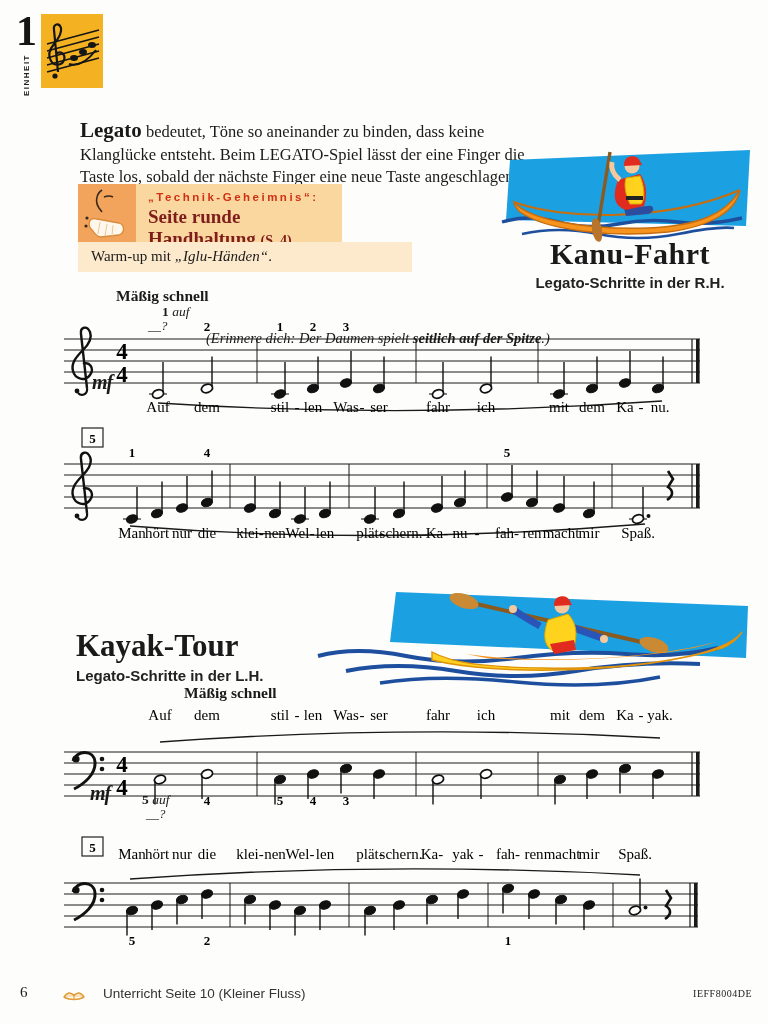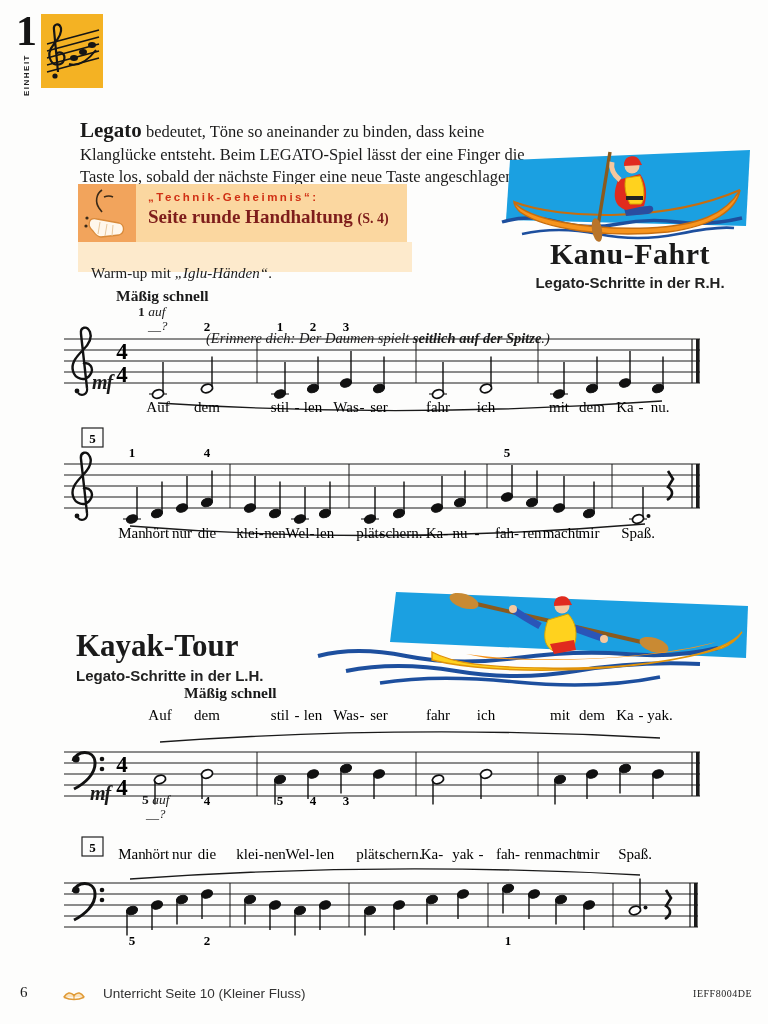--- a/index.html
+++ b/index.html
@@ -11,28 +11,28 @@
   .badge{left:16px;top:14px;display:flex;align-items:flex-start;gap:4px;}
   .badge-num{font:bold 42px/0.85 "Liberation Serif",serif;color:#151515;}
   .badge-label{display:block;font:bold 8px "Liberation Sans",sans-serif;letter-spacing:1.5px;
                writing-mode:vertical-rl;transform:rotate(180deg);margin:4px 0 0 6px;color:#222;}
 
   
   .intro{left:80px;top:100px;width:464px;font-size:16.5px;line-height:1.33;}
   .intro b{font-size:21px;}
 
   
-  .tbox{left:78px;top:184px;width:329px;height:58px;background:#fbd7a0;display:flex;}
+  .tbox{left:78px;top:184px;width:264px;height:58px;background:#fbd7a0;display:flex;}
   .tbox-icon{width:58px;height:58px;background:#f2a45c;flex:none;}
   .tbox-text{padding:7px 0 0 12px;}
   .tbox-label{font:bold 11.5px "Liberation Sans",sans-serif;letter-spacing:2.5px;color:#d03014;}
   .tbox-title{font:bold 19px "Liberation Serif",serif;color:#7e1d1b;margin-top:3px;}
   .tbox-title .pref{font-size:14px;font-weight:bold;font-family:Liberation Serif, serif;}
   .warm{left:78px;top:242px;width:334px;height:30px;background:#fdeacc;
-        font-size:15px;padding-top:23px;box-sizing:border-box;padding-left:13px;}
+        font-size:15px;padding-top:6px;box-sizing:border-box;padding-left:13px;}
 
   
   .kanu-head{left:498px;top:237px;width:264px;text-align:center;}
   .kanu-title{font:bold 30px "Liberation Serif",serif;letter-spacing:0.5px;}
   .song-sub{font:bold 15px "Liberation Sans",sans-serif;color:#222;margin-top:3px;}
   .kayak-head{left:76px;top:596px;width:260px;}
   .kayak-title{font:bold 31px "Liberation Serif",serif;margin-top:32px;}
 
   
   .sys{position:absolute;left:60px;width:648px;}
@@ -224,21 +224,21 @@
         <text x="532" y="127" class="lyric" text-anchor="middle">dem</text>
         <text x="565" y="127" class="lyric" text-anchor="middle">Ka</text>
         <text x="581" y="127" class="lyric" text-anchor="middle">-</text>
         <text x="600" y="127" class="lyric" text-anchor="middle">nu.</text>
         <text x="147" y="46" class="finger" text-anchor="middle">2</text>
         <text x="220" y="46" class="finger" text-anchor="middle">1</text>
         <text x="253" y="46" class="finger" text-anchor="middle">2</text>
         <text x="286" y="46" class="finger" text-anchor="middle">3</text>
       </svg>
     <div class="tempo" style="left:56px;top:2px">Mäßig schnell</div>
-    <div class="hint" style="left:78px;top:19px"><span class="n">1</span> <span class="w">auf</span></div>
+    <div class="hint" style="left:102px;top:19px"><span class="n">1</span> <span class="w">auf</span></div>
     <div class="blank" style="left:88px;top:33px">__?</div>
     <div class="reminder" style="left:146px;top:19px"><span>(Erinnere dich: Der Daumen spielt </span><b>seitlich auf der Spitze</b><span>.)</span></div>
     <div class="dyn" style="left:32px;top:86px">mf</div>
   </div>
 
   <div class="sys" style="top:424px;height:124px">
     <svg id="msvg1" width="648" height="124" viewBox="0 0 648 124">
         <line x1="4" y1="40" x2="640" y2="40" stroke="#1a1a1a" stroke-width="1"></line>
         <line x1="4" y1="51" x2="640" y2="51" stroke="#1a1a1a" stroke-width="1"></line>
         <line x1="4" y1="62" x2="640" y2="62" stroke="#1a1a1a" stroke-width="1"></line>

